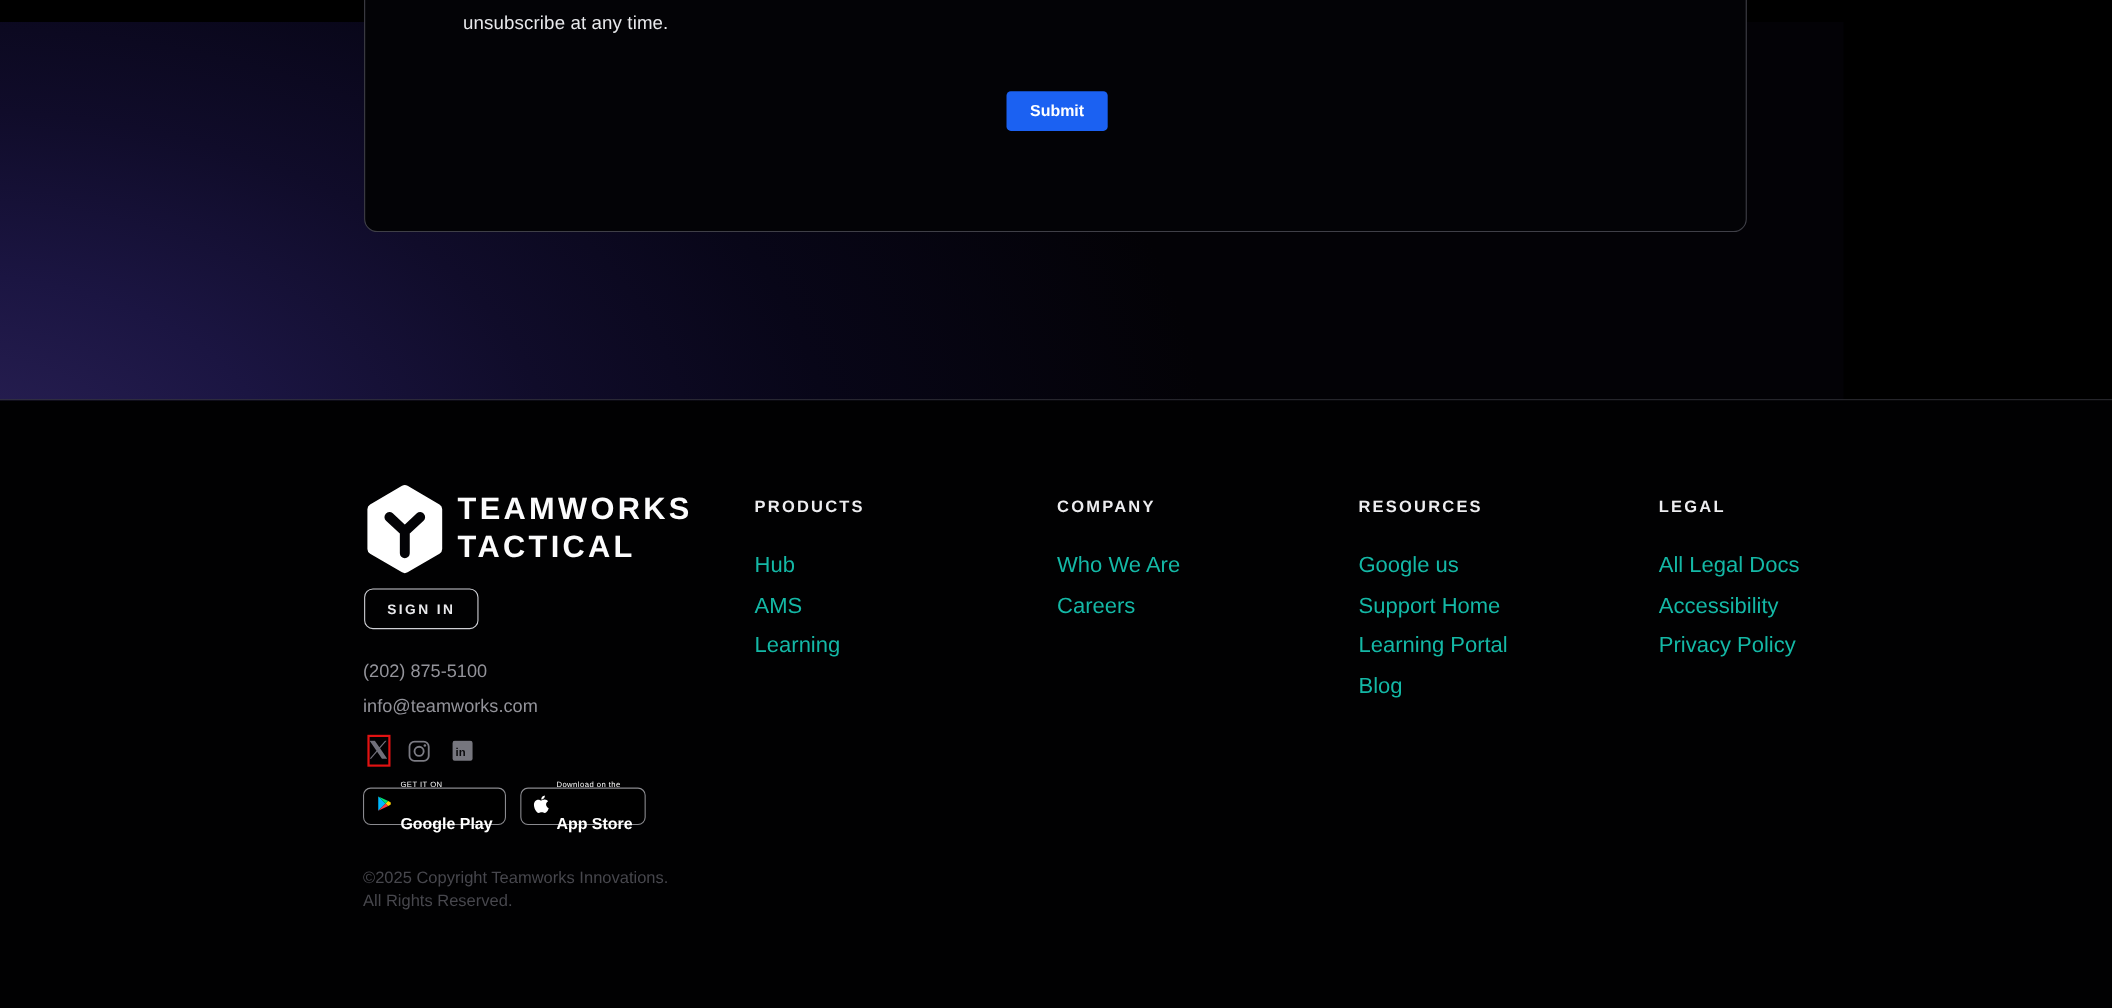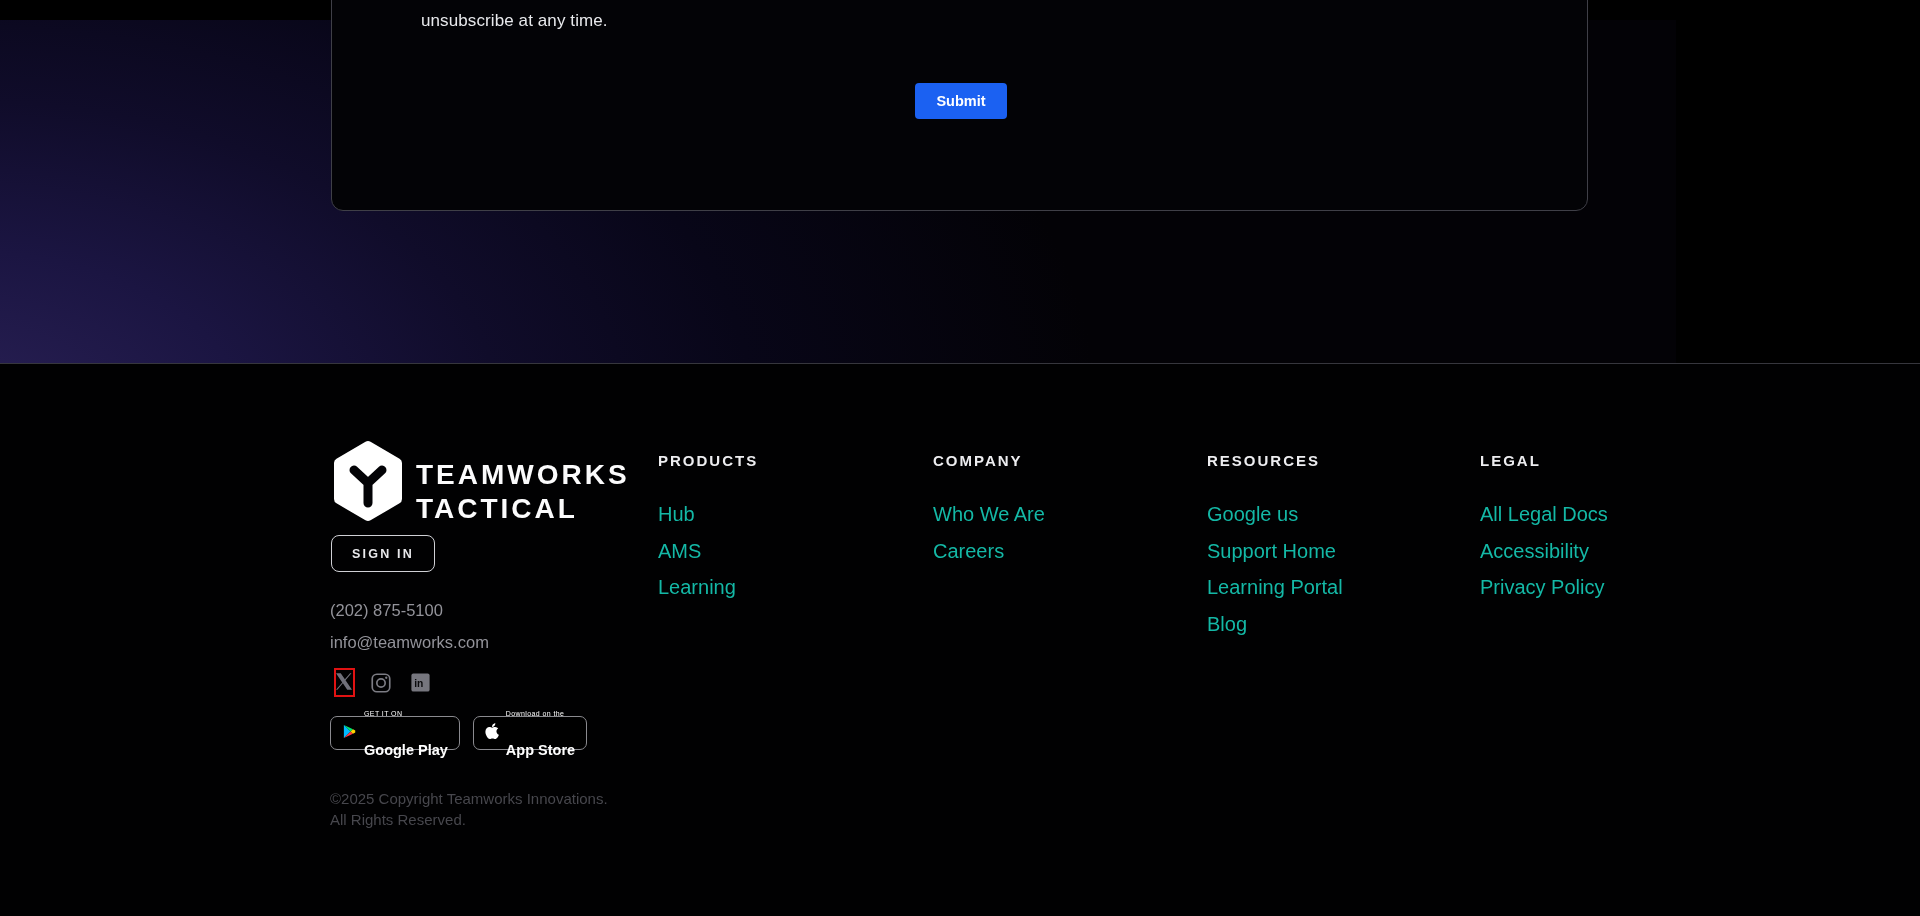--- a/index.html
+++ b/index.html
@@ -15,21 +15,21 @@
         background:#030306;border:1px solid #3f3f47;border-radius:12px;}
   .consent-text{position:absolute;left:89px;top:50px;font-size:17px;color:#e8e9ec;letter-spacing:.1px;}
   .submit-btn{position:absolute;left:583px;top:122px;width:92px;height:36px;border:none;border-radius:4px;
               background:#1b61f2;color:#fff;font-family:"Liberation Sans",sans-serif;
               font-size:14.5px;font-weight:bold;cursor:pointer;}
 
   .footer-divider{position:absolute;left:0;top:363px;width:1920px;height:1px;background:#36363d;}
 
   
   .footer{position:absolute;left:0;top:364px;width:1920px;height:552px;background:#010102;}
-  .brand{position:absolute;left:329px;top:76px;display:flex;align-items:flex-end;cursor:pointer;}
+  .brand{position:absolute;left:329px;top:76px;display:flex;align-items:flex-start;cursor:pointer;}
   .brand-text{margin-left:9px;margin-top:6px;color:#fbfbfc;font-weight:800;font-size:28px;
               line-height:34px;letter-spacing:3px;white-space:nowrap;}
   .signin-btn{position:absolute;left:331px;top:171px;width:104px;height:37px;box-sizing:border-box;
               background:transparent;border:1px solid #cfd0d5;border-radius:8px;color:#e9e9ec;
               font-family:"Liberation Sans",sans-serif;font-size:12.5px;font-weight:bold;
               letter-spacing:2.2px;cursor:pointer;}
   .contact-line{position:absolute;left:330px;color:#93939a;font-size:16.5px;cursor:pointer;}
   .phone{top:237px;}
   .email{top:269px;}
 
@@ -43,21 +43,21 @@
 
   .badges{position:absolute;left:330px;top:352px;display:flex;gap:13px;}
   .badge{display:flex;align-items:center;gap:7px;height:34px;box-sizing:border-box;
          padding:0 11px;background:#000;border:1px solid #8a8a8f;border-radius:7px;cursor:pointer;}
   .badge-text{display:flex;flex-direction:column;justify-content:center;color:#fff;white-space:nowrap;gap:24px;}
   .badge-top{font-size:7px;letter-spacing:.4px;line-height:9px;}
   .badge-bottom{font-size:14.5px;font-weight:bold;line-height:16px;}
 
   .copyright{position:absolute;left:330px;top:424px;color:#47474d;font-size:15px;line-height:21px;}
 
-  .col{position:absolute;top:88px;width:240px;}
+  .col{position:absolute;top:88px;width:240px;margin-left:28px;}
   .col-title{display:block;color:#ededf0;font-size:15px;font-weight:bold;letter-spacing:2px;}
   .col ul{list-style:none;margin:37px 0 0 0;padding:0;}
   .col ul li{color:#14b8a6;font-size:20px;line-height:17px;margin-bottom:19.5px;cursor:pointer;}
   .col-0{left:658px;} .col-1{left:933px;} .col-2{left:1207px;} .col-3{left:1480px;}
 </style>
 </head>
 <body>
 
 <div class="page">
 

